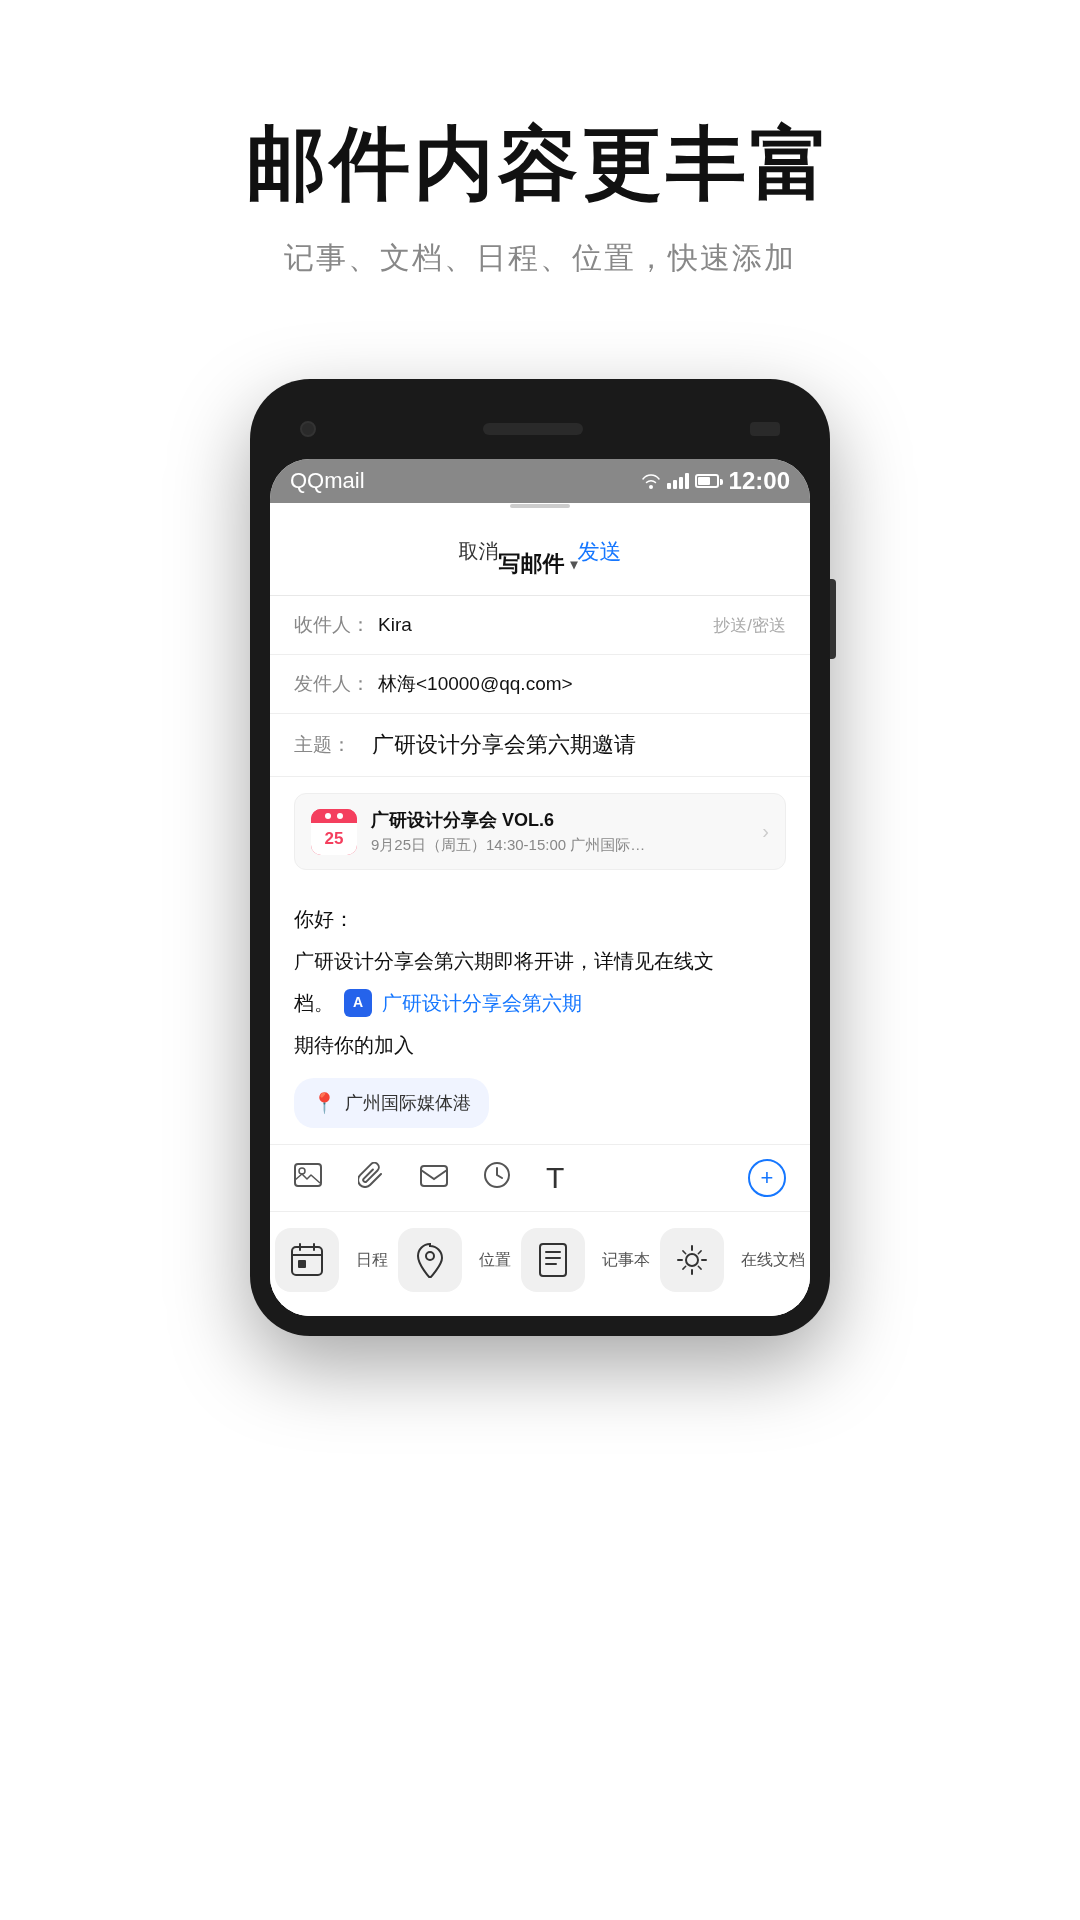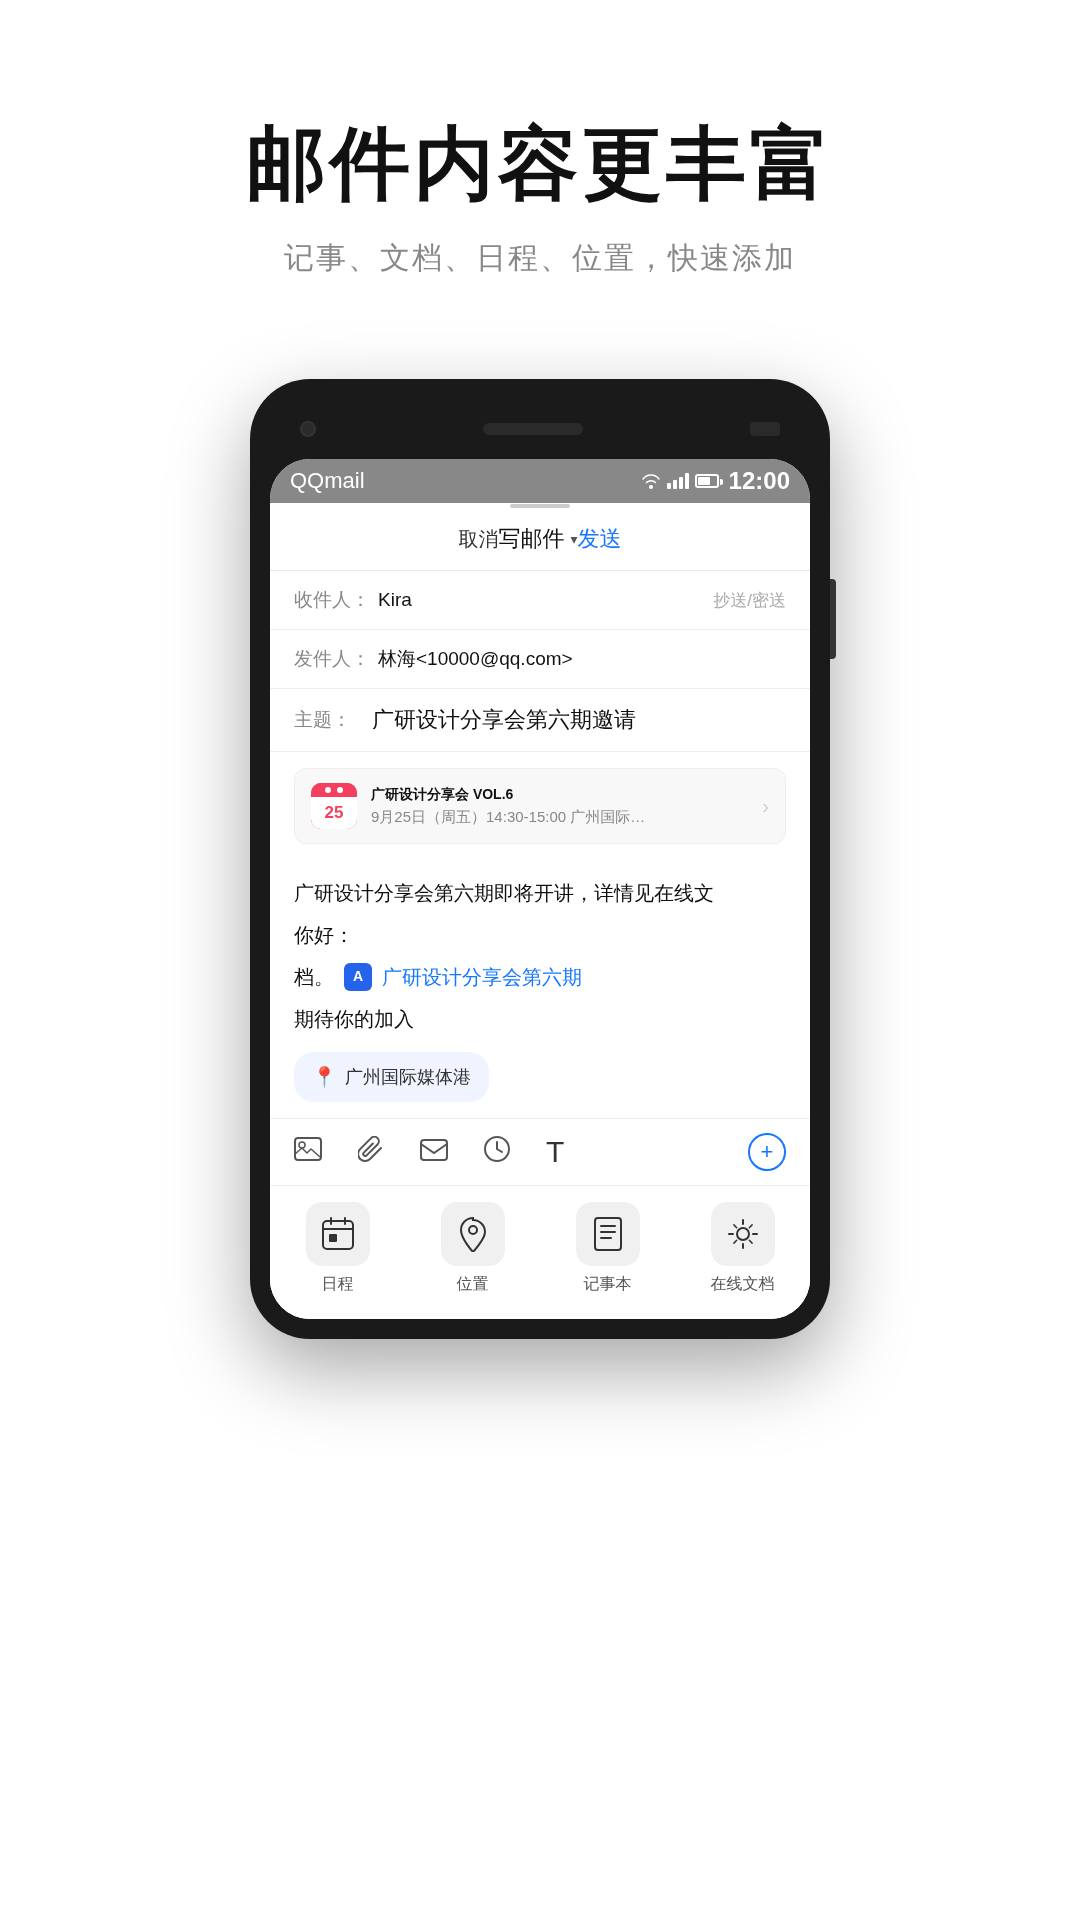--- a/index.html
+++ b/index.html
@@ -180,25 +180,26 @@
       justify-content: center;
       padding: 16px 24px;
       border-bottom: 1px solid #e8e8e8;
     }
     .btn-cancel {
       font-size: 20px;
       color: #333333;
     }
     .email-compose-title {
       font-size: 22px;
-      font-weight: 400;
+      font-weight: 700;
       color: #111111;
       display: flex;
       align-items: center;
       gap: 6px;
+      margin-top: 25px;
     }
     .chevron-down {
       font-size: 14px;
       color: #555;
     }
     .btn-send {
       font-size: 22px;
       color: #1677ff;
       font-weight: 400;
     }
@@ -274,21 +275,21 @@
     .cal-dot {
       width: 6px;
       height: 6px;
       background: white;
       border-radius: 50%;
     }
     .cal-info {
       flex: 1;
     }
     .cal-title {
-      font-size: 14px;
+      font-size: 18px;
       font-weight: 600;
       color: #111111;
     }
     .cal-detail {
       font-size: 15px;
       color: #888888;
       margin-top: 4px;
     }
     .cal-chevron {
       color: #cccccc;
@@ -382,23 +383,23 @@
     .bottom-tabs {
       background: white;
       border-top: 1px solid #eeeeee;
       display: flex;
       align-items: center;
       justify-content: space-around;
       padding: 16px 0 24px;
     }
     .tab-item {
       display: flex;
-      flex-direction: column;
-      align-items: center;
-      gap: 8px;
+      flex-direction: row;
+      align-items: center;
+      gap: 17px;
     }
     .tab-icon-bg {
       width: 64px;
       height: 64px;
       background: #f0f0f0;
       border-radius: 16px;
       display: flex;
       align-items: center;
       justify-content: center;
       font-size: 30px;
@@ -509,24 +510,24 @@
             </div>
           </div>
           <div class="cal-info">
             <div class="cal-title">广研设计分享会 VOL.6</div>
             <div class="cal-detail">9月25日（周五）14:30-15:00  广州国际…</div>
           </div>
           <span class="cal-chevron">›</span>
         </div>
 
         <div class="email-body">
+          <div class="email-body-text">你好：</div>
           <div class="email-body-text">
             <span>广研设计分享会第六期即将开讲，详情见在线文</span>
           </div>
-          <div class="email-body-text">你好：</div>
           <div class="email-link-row">
             <span>档。</span>
             <div class="doc-icon">A</div>
             <span class="email-link">广研设计分享会第六期</span>
           </div>
           <div class="email-body-text">期待你的加入</div>
           <div>
             <div class="location-tag">
               <span class="location-pin">📍</span>
               <span class="location-text">广州国际媒体港</span>

